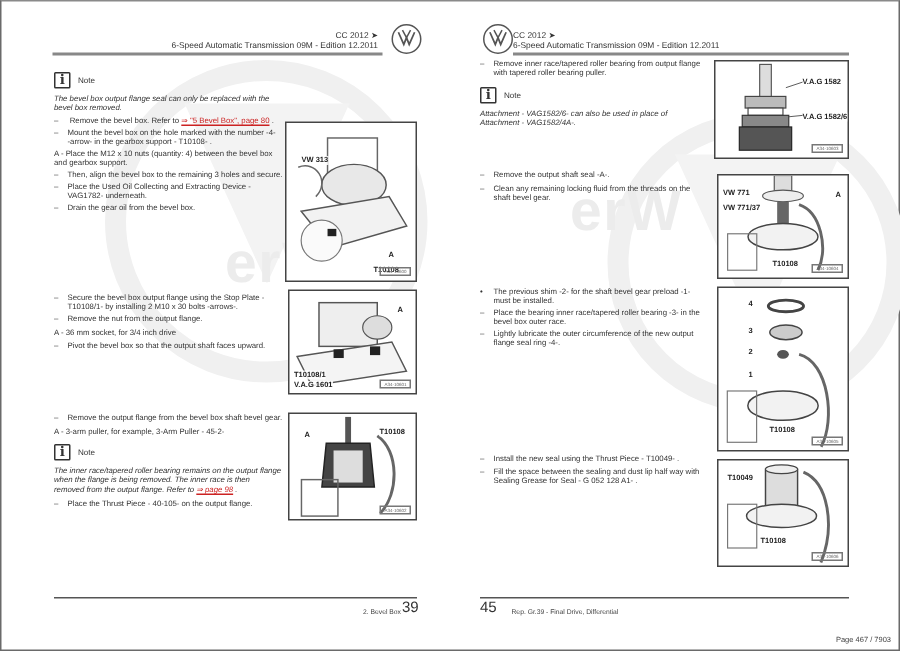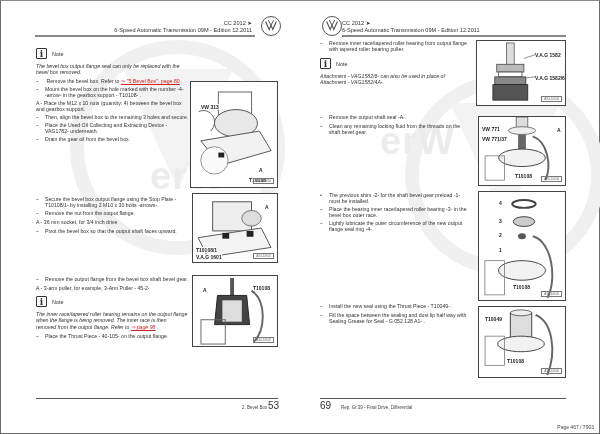--- a/index.html
+++ b/index.html
@@ -129,21 +129,21 @@
       <path d="M60 15 C75 25, 75 55, 62 68" fill="none" stroke="#666" stroke-width="2"></path>
       <rect x="8" y="45" width="25" height="25" fill="none" stroke="#666" stroke-width="1"></rect>
     </svg>
     <span class="lbl" style="left:10px; top:11px;">A</span>
     <span class="lbl" style="left:60px; top:9px;">T10108</span>
     <span class="code">A34-10602</span>
   </div>
 
   <div class="foot-rule" style="left:36px; width:242px; top:398px;"></div>
   <div class="foot-txt" style="left:242px; top:405px;">2. Bevel Box</div>
-  <div class="foot-num" style="left:268px; top:400px;">53</div>
+  <div class="foot-num" style="left:268px; top:400px;">39</div>
 </div>
 
 <div class="page right">
   <div class="watermark" style="left:105px; top:75px; width:200px; height:200px;">
       <div class="v"></div>
     </div>
   <div class="wm-text" style="left:80px; top:120px;">erW</div>
 
   <div class="vw-logo" style="left:22px; top:16px;">
     <svg viewBox="0 0 20 20">
@@ -229,17 +229,17 @@
       <ellipse cx="43" cy="38" rx="24" ry="8" fill="#f2f2f2" stroke="#444" stroke-width="1"></ellipse>
       <path d="M58 8 C75 15, 80 45, 70 70" fill="none" stroke="#666" stroke-width="2"></path>
       <rect x="6" y="30" width="20" height="30" fill="none" stroke="#777" stroke-width="0.8"></rect>
     </svg>
     <span class="lbl" style="left:6px; top:9px;">T10049</span>
     <span class="lbl" style="left:28px; top:51px;">T10108</span>
     <span class="code">A34-10606</span>
   </div>
 
   <div class="foot-rule" style="left:20px; width:246px; top:398px;"></div>
-  <div class="foot-num" style="left:20px; top:400px;">69</div>
+  <div class="foot-num" style="left:20px; top:400px;">45</div>
   <div class="foot-txt" style="left:41px; top:405px;">Rep. Gr.39 - Final Drive, Differential</div>
 </div>
 
 <div class="pageinfo">Page 467 / 7903</div>
 
 </body></html>

